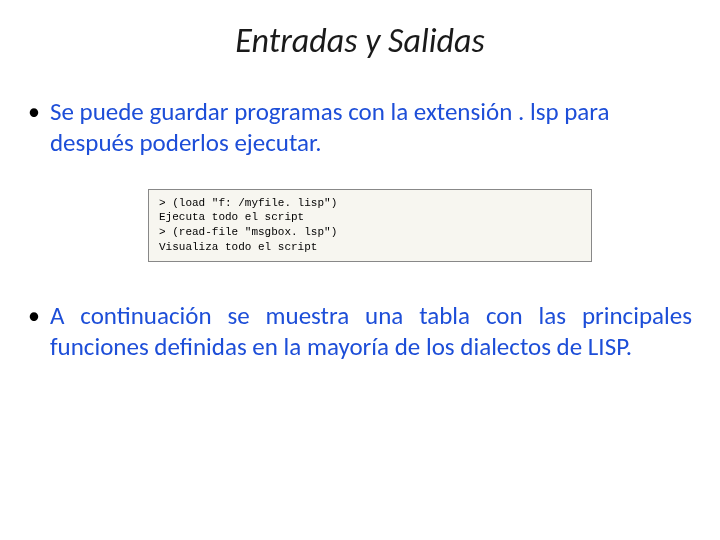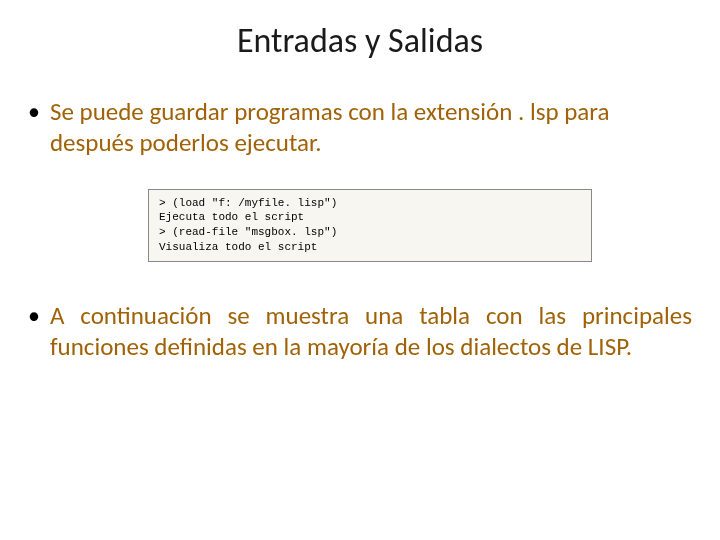--- a/index.html
+++ b/index.html
@@ -10,40 +10,41 @@
       font-family: Calibri, "Segoe UI", sans-serif;
       color: #000;
       padding: 20px 0 0 0;
     }
     .title {
       text-align: center;
       font-size: 34px;
       font-weight: 400;
       color: #1a1a1a;
       margin-bottom: 35px;
+      font-style: italic;
     }
     .content {
       padding: 0 28px;
     }
     .bullet {
       display: flex;
       align-items: flex-start;
       margin-bottom: 8px;
     }
     .bullet-dot {
       font-size: 24px;
       line-height: 32px;
       margin-right: 10px;
       flex-shrink: 0;
       color: #000;
     }
     .bullet-text {
       font-size: 25px;
       line-height: 1.25;
-      color: #a16207;
+      color: #1d4ed8;
     }
     .justified .bullet-text {
       text-align: justify;
     }
     .code-wrap {
       margin: 30px 0 38px 0;
       padding-left: 120px;
       padding-right: 100px;
     }
     .code-box {

